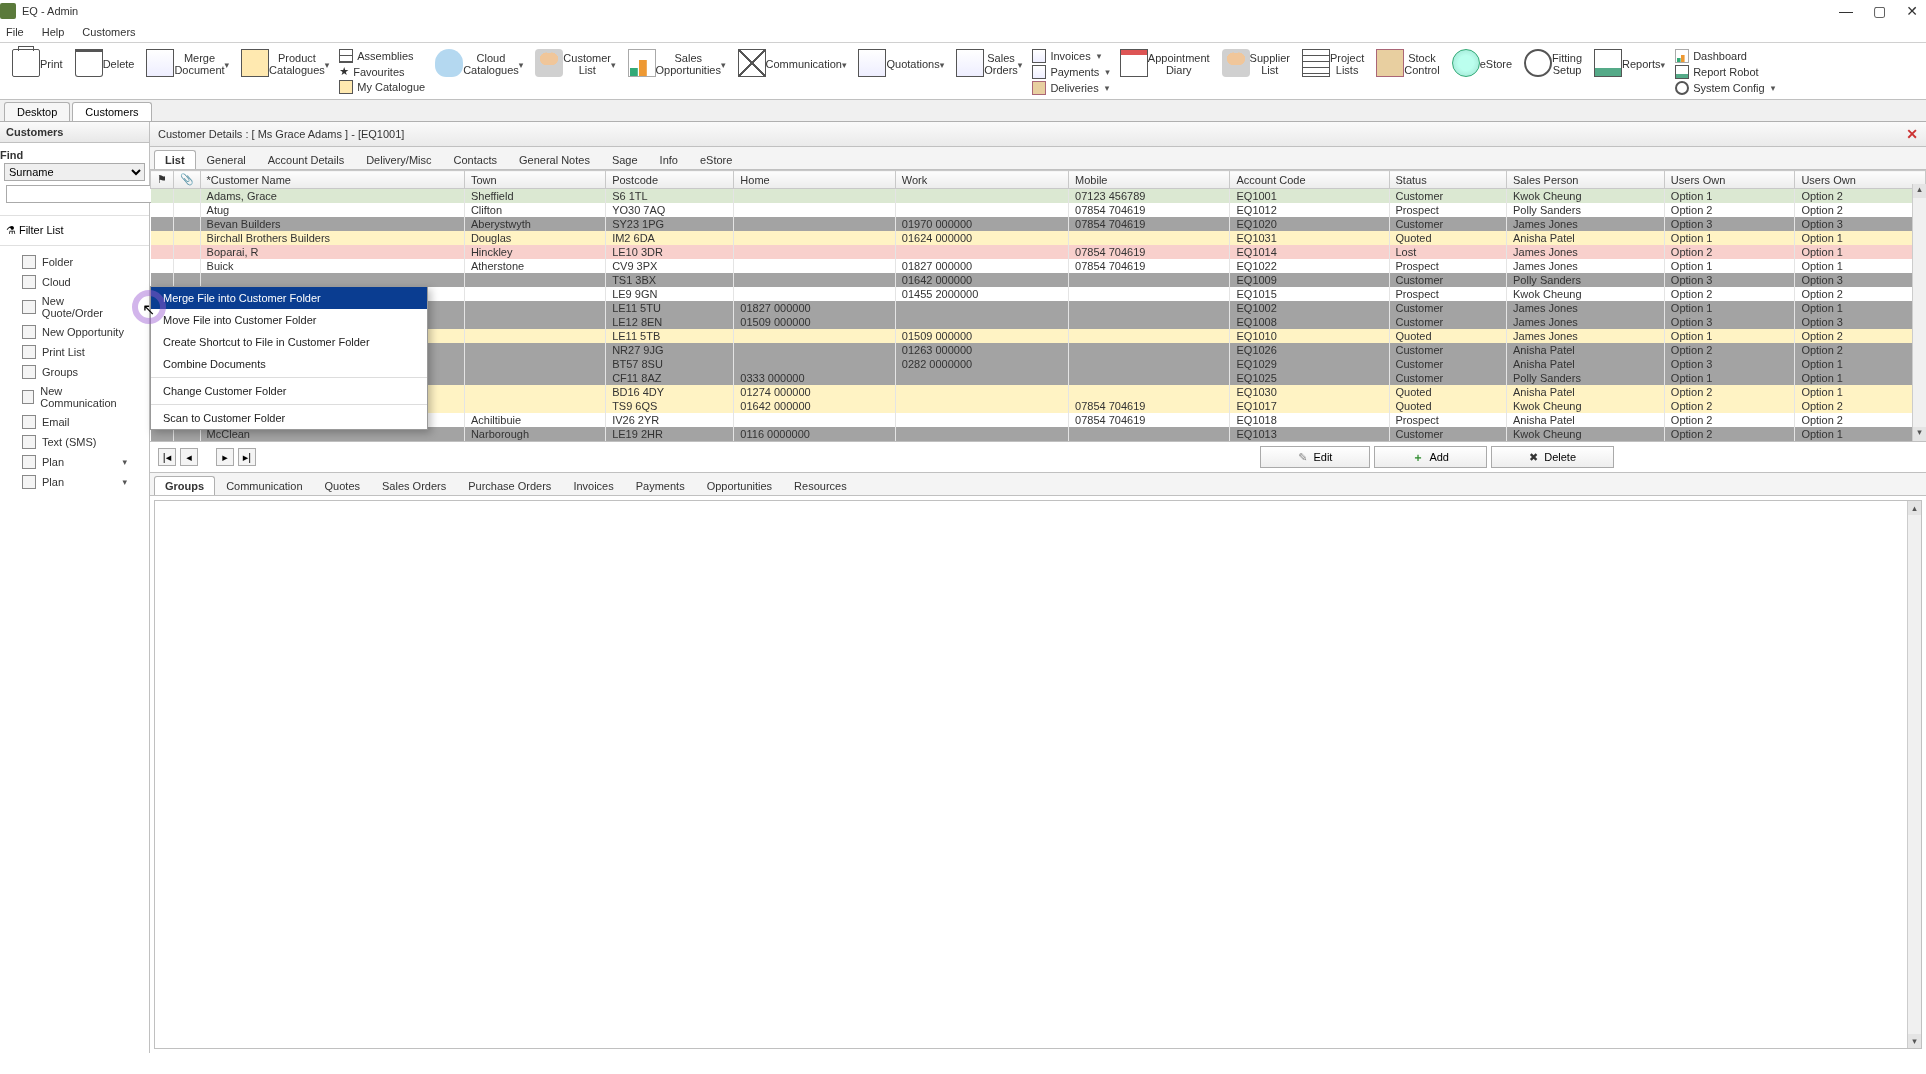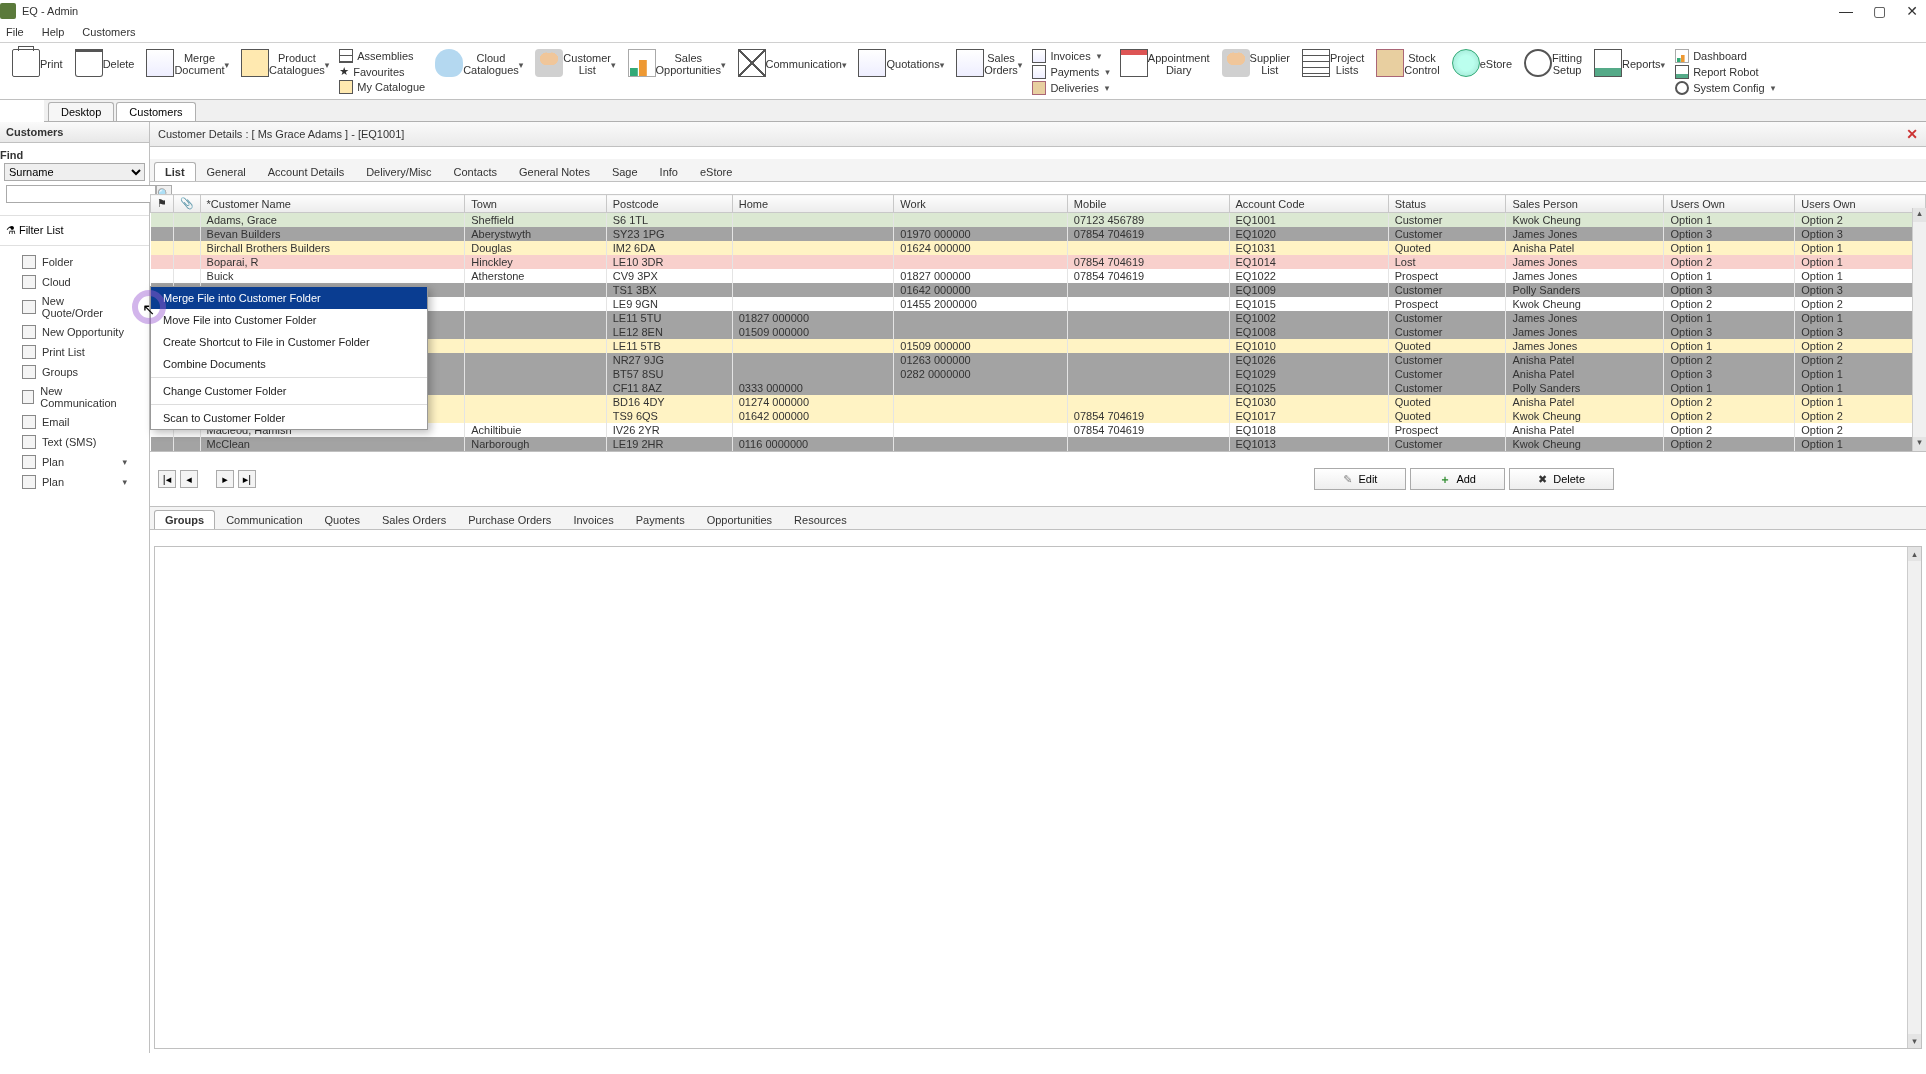--- a/index.html
+++ b/index.html
@@ -33,41 +33,41 @@
 .icn-people { background: radial-gradient(circle at 40% 35%, #f0c69a 25%, transparent 26%), radial-gradient(circle at 60% 35%, #f0c69a 25%, transparent 26%), #d0d0d0; border-radius: 4px; }
 .icn-chart { background: linear-gradient(to top, #3a7 30%, transparent 30%), linear-gradient(to top, #e93 60%, transparent 60%); background-size: 30% 100%, 30% 100%; background-position: 10% 100%, 60% 100%; background-repeat: no-repeat; border: 1px solid #aaa; }
 .icn-mail { border: 1px solid #555; background: linear-gradient(135deg, transparent 48%, #555 48%, #555 52%, transparent 52%), linear-gradient(45deg, transparent 48%, #555 48%, #555 52%, transparent 52%); }
 .icn-cal { border: 1px solid #555; background: linear-gradient(#d55 20%, #fff 20%); }
 .icn-gear { border: 2px solid #555; border-radius: 50%; position: relative; }
 .icn-globe { border: 1px solid #3a7; border-radius: 50%; background: radial-gradient(circle, #bfe 40%, #9dc); }
 .icn-report { border: 1px solid #555; background: linear-gradient(#fff 70%, #5a8 70%); }
 .icn-box { border: 1px solid #a67; background: #e8cfa0; }
 .icn-grid { border: 1px solid #555; background: repeating-linear-gradient(#fff, #fff 5px, #555 5px, #555 6px); }
 
-.tabbar { display: flex; align-items: flex-end; height: 22px; background: #f0f0f0; border-bottom: 1px solid #b0b0b0; padding-left: 4px; margin-left: 44px; }
+.tabbar { display: flex; align-items: flex-end; height: 22px; background: #f0f0f0; border-bottom: 1px solid #b0b0b0; padding-left: 4px; }
 .tabbar .tab { padding: 3px 12px; border: 1px solid #b0b0b0; border-bottom: none; background: #f6f6f6; margin-right: 2px; cursor: pointer; border-radius: 3px 3px 0 0; }
 .tabbar .tab.active { background: #fff; }
 
 .workspace { display: flex; height: calc(100vh - 22px - 21px - 78px - 22px); }
 
 .sidebar { width: 150px; background: #fff; border-right: 1px solid #c0c0c0; display: flex; flex-direction: column; }
 .sidebar .hdr { background: linear-gradient(#fafafa,#e8e8e8); padding: 4px 6px; font-weight: bold; color: #333; border-bottom: 1px solid #c0c0c0; }
 .sidebar .find-lbl { padding: 6px 6px 0 0; font-weight: bold; color: #333; }
 .sidebar .find-row { display: flex; align-items: center; padding: 2px 4px; gap: 2px; }
 .sidebar select { flex: 1; height: 18px; border: 1px solid #aaa; font-size: 11px; }
 .sidebar .search-row { display: flex; align-items: center; padding: 2px 6px; }
 .sidebar input[type=text] { flex: 1; height: 18px; border: 1px solid #aaa; padding: 0 3px; }
 .sidebar .search-btn { width: 20px; height: 18px; border: 1px solid #aaa; background: #f0f0f0; display: flex; align-items: center; justify-content: center; cursor: pointer; }
 .sidebar .filter { padding: 8px 6px; border-bottom: 1px solid #e0e0e0; border-top: 1px solid #e0e0e0; margin-top: 10px; cursor: pointer; }
 .sidebar .nav { flex: 1; padding: 6px 16px; }
 .sidebar .nav .item { display: flex; align-items: center; padding: 3px 6px; cursor: pointer; color: #333; gap: 6px; position: relative; }
 .sidebar .nav .item .ni { width: 14px; height: 14px; border: 1px solid #888; background: #f4f4f4; }
 .sidebar .nav .item.drop::after { content: "▾"; position: absolute; right: 6px; font-size: 9px; color: #555; }
 
-.main { flex: 1; display: flex; flex-direction: column; overflow: hidden; gap: 12px; }
+.main { flex: 1; display: flex; flex-direction: column; overflow: hidden; }
 .details-hdr { display: flex; align-items: center; padding: 4px 8px; background: linear-gradient(#fafafa,#eaeaea); border-bottom: 1px solid #c0c0c0; }
 .details-hdr .title { color: #333; }
 .details-hdr .close { margin-left: auto; color: #c33; font-weight: bold; cursor: pointer; font-size: 14px; }
 
 .subtabs { display: flex; align-items: center; padding: 3px 4px 0 4px; background: #f4f4f4; border-bottom: 1px solid #c0c0c0; }
 .subtabs .stab { padding: 3px 10px; cursor: pointer; color: #333; border: 1px solid transparent; border-bottom: none; }
 .subtabs .stab.active { background: #fff; border-color: #b0b0b0; font-weight: bold; border-radius: 3px 3px 0 0; }
 
 .grid-wrap { flex: 0 0 auto; position: relative; }
 table.grid { width: 100%; border-collapse: collapse; }
@@ -80,21 +80,21 @@
 table.grid tr.prospect { background: #fff; }
 table.grid tr.customer { background: #a3a3a3; }
 .grid-wrap { border-bottom: 1px solid #c0c0c0; }
 .scroll-v { position: absolute; right: 0; top: 14px; bottom: 0; width: 14px; background: #f0f0f0; border-left: 1px solid #ccc; }
 .scroll-v .arrow { height: 14px; text-align: center; font-size: 9px; color: #555; cursor: pointer; background: #e4e4e4; }
 .scroll-v .arrow.bot { position: absolute; bottom: 0; left: 0; right: 0; }
 
 .pager { display: flex; align-items: center; padding: 4px 8px; gap: 4px; background: #fff; }
 .pager .pbtn { width: 18px; height: 18px; border: 1px solid #aaa; background: #f4f4f4; display: flex; align-items: center; justify-content: center; cursor: pointer; }
 .pager .spacer { flex: 1; }
-.pager .abtn { height: 22px; padding: 0 28px; border: 1px solid #aaa; background: linear-gradient(#fff,#eee); display: flex; align-items: center; gap: 6px; cursor: pointer; }
+.pager .abtn { height: 22px; padding: 0 37px; border: 1px solid #aaa; background: linear-gradient(#fff,#eee); display: flex; align-items: center; gap: 6px; cursor: pointer; }
 .pager .abtn.edit::before { content: "✎"; color: #888; }
 .pager .abtn.add::before { content: "＋"; color: #2a8a2a; font-weight: bold; }
 .pager .abtn.del::before { content: "✖"; color: #333; }
 
 .bottom-tabs { display: flex; align-items: center; padding: 3px 4px 0 4px; background: #f4f4f4; border-bottom: 1px solid #c0c0c0; border-top: 1px solid #c0c0c0; }
 .bottom-tabs .btab { padding: 3px 10px; cursor: pointer; color: #333; border: 1px solid transparent; border-bottom: none; }
 .bottom-tabs .btab.active { background: #fff; border-color: #b0b0b0; font-weight: bold; border-radius: 3px 3px 0 0; }
 
 .bottom-pane { flex: 1; margin: 4px; border: 1px solid #c0c0c0; background: #fff; position: relative; }
 .bottom-pane .bp-scroll { position: absolute; right: 0; top: 0; bottom: 0; width: 14px; background: #f0f0f0; border-left: 1px solid #ccc; }
@@ -367,20 +367,35 @@
               <td>S6 1TL</td>
               <td></td>
               <td></td>
               <td>07123 456789</td>
               <td>EQ1001</td>
               <td>Customer</td>
               <td>Kwok Cheung</td>
               <td>Option 1</td>
               <td>Option 2</td>
             </tr>
+            <tr class="prospect">
+              <td style="width: 14px;"></td>
+              <td style="width: 14px;"></td>
+              <td>Atug</td>
+              <td>Clifton</td>
+              <td>YO30 7AQ</td>
+              <td></td>
+              <td></td>
+              <td>07854 704619</td>
+              <td>EQ1012</td>
+              <td>Prospect</td>
+              <td>Polly Sanders</td>
+              <td>Option 2</td>
+              <td>Option 2</td>
+            </tr>
             <tr class="customer">
               <td style="width: 14px;"></td>
               <td style="width: 14px;"></td>
               <td>Bevan Builders</td>
               <td>Aberystwyth</td>
               <td>SY23 1PG</td>
               <td></td>
               <td>01970 000000</td>
               <td>07854 704619</td>
               <td>EQ1020</td>

